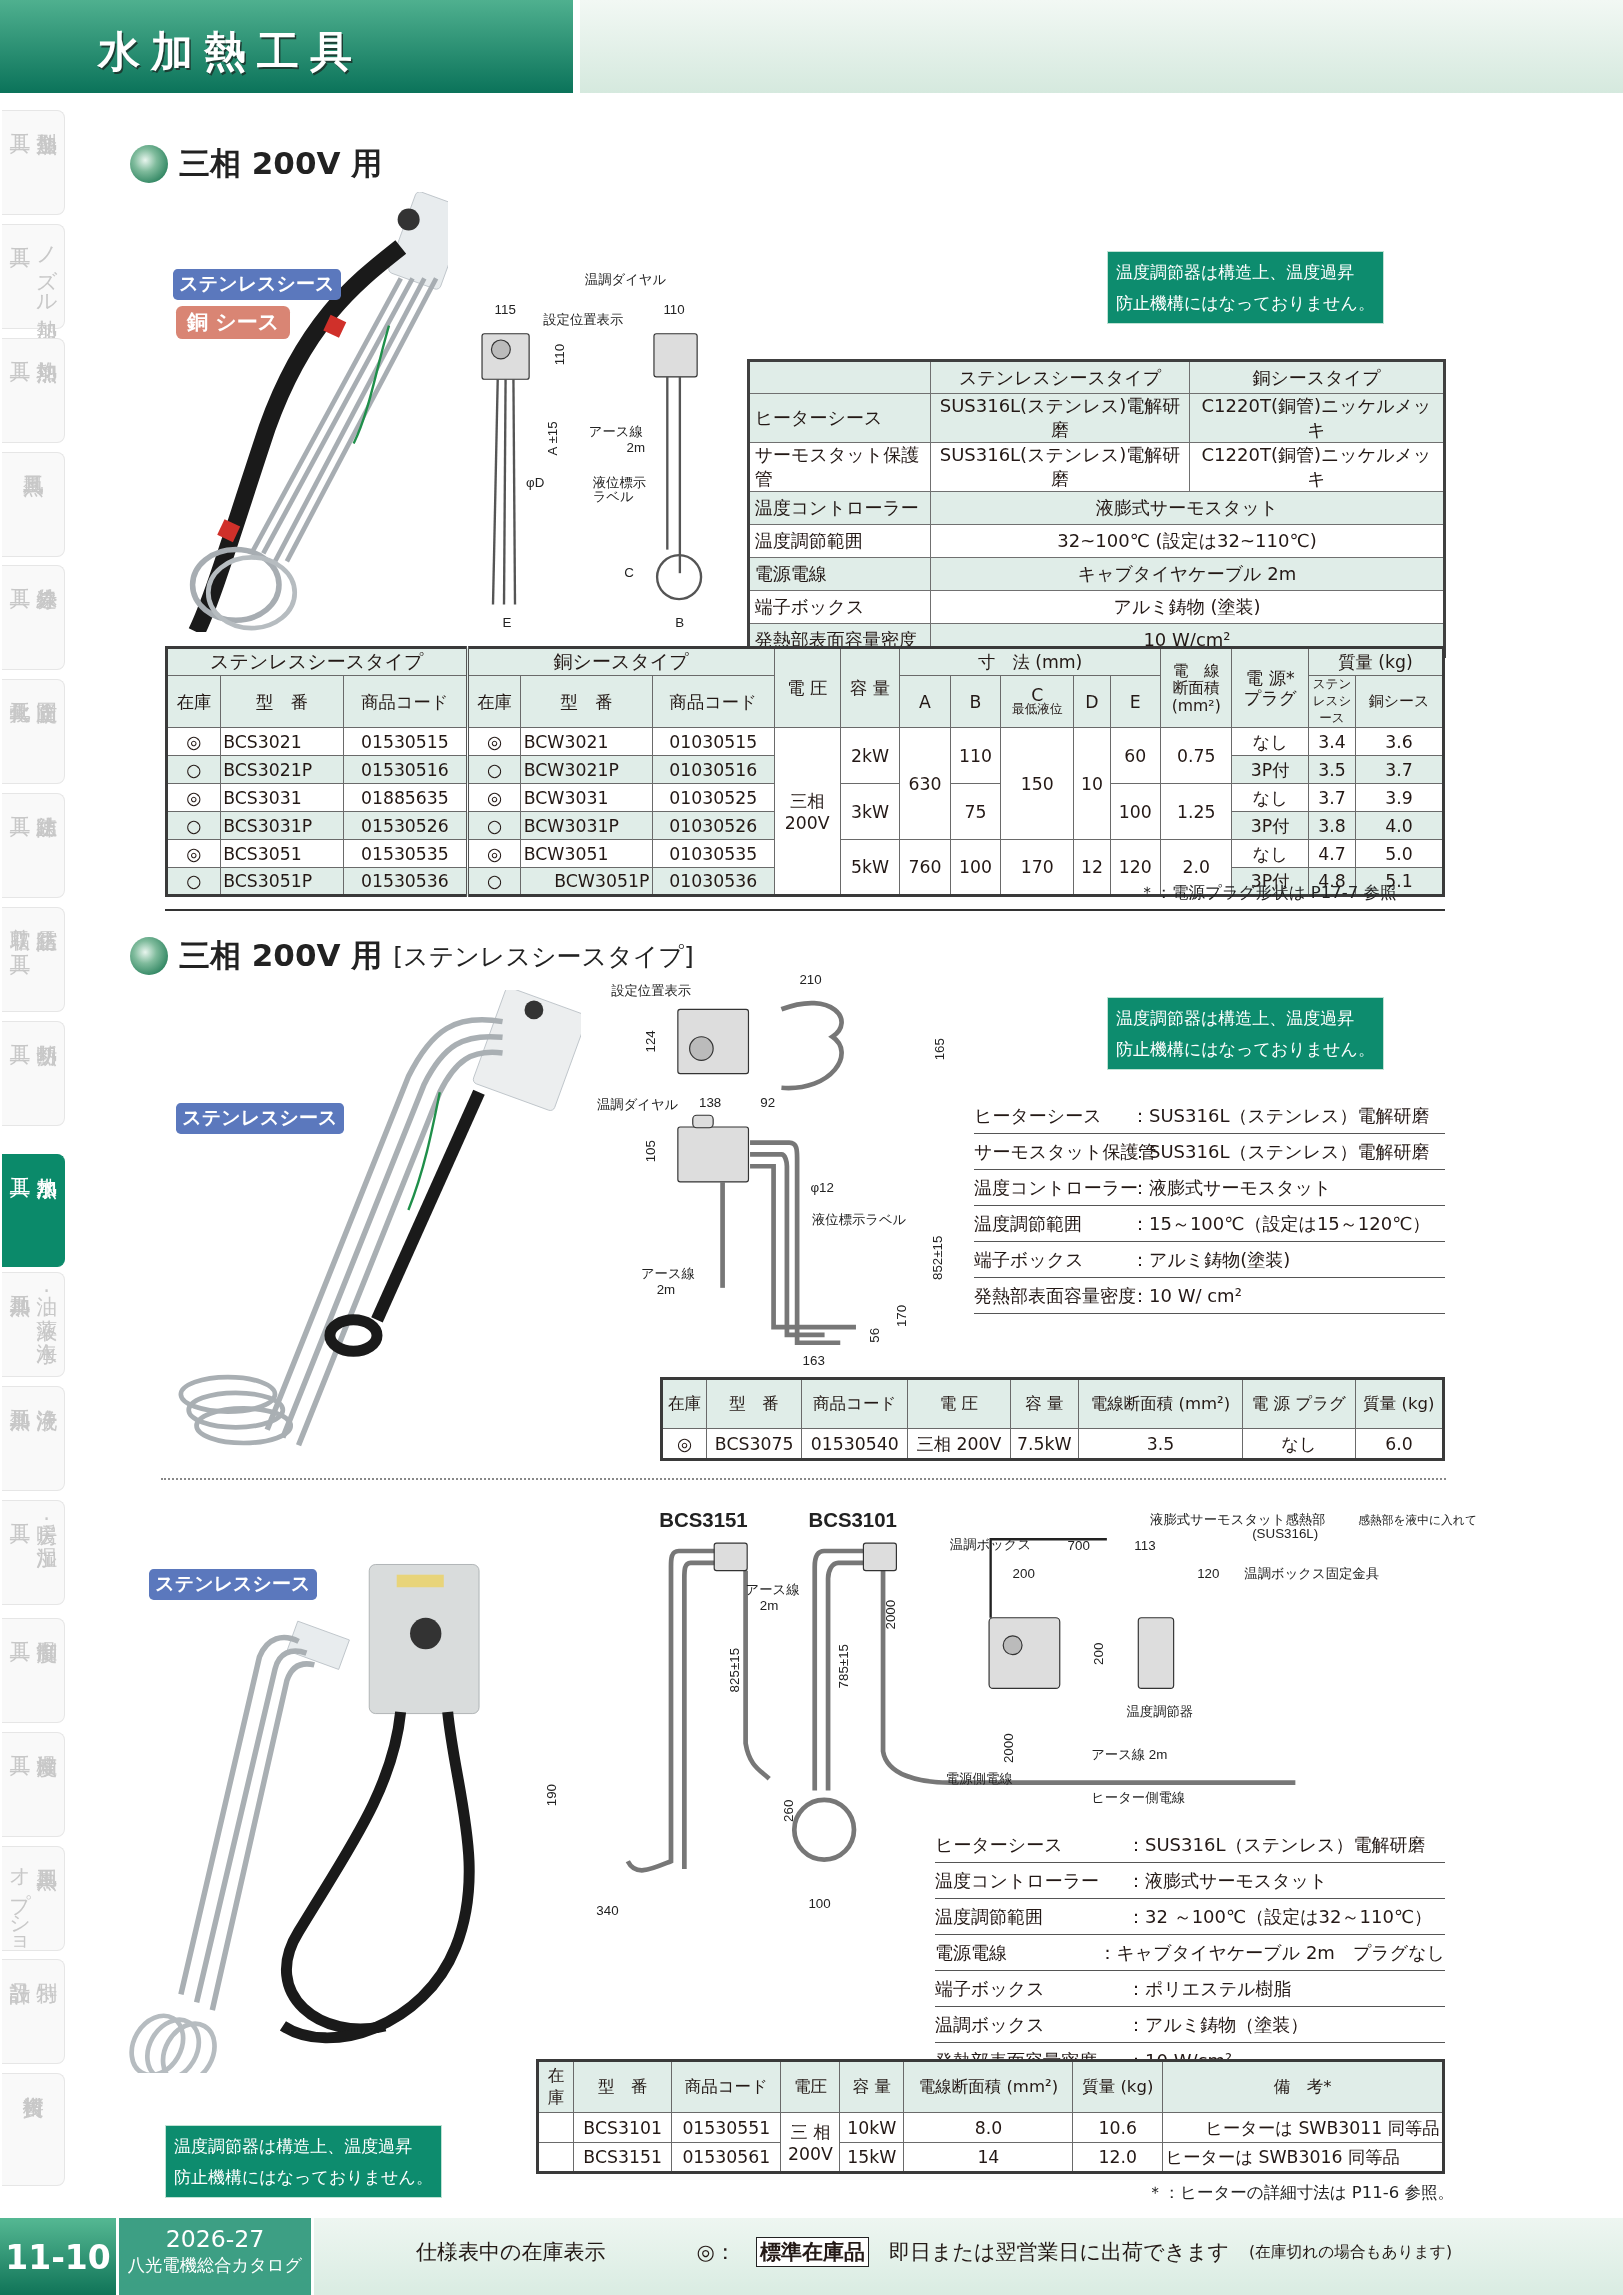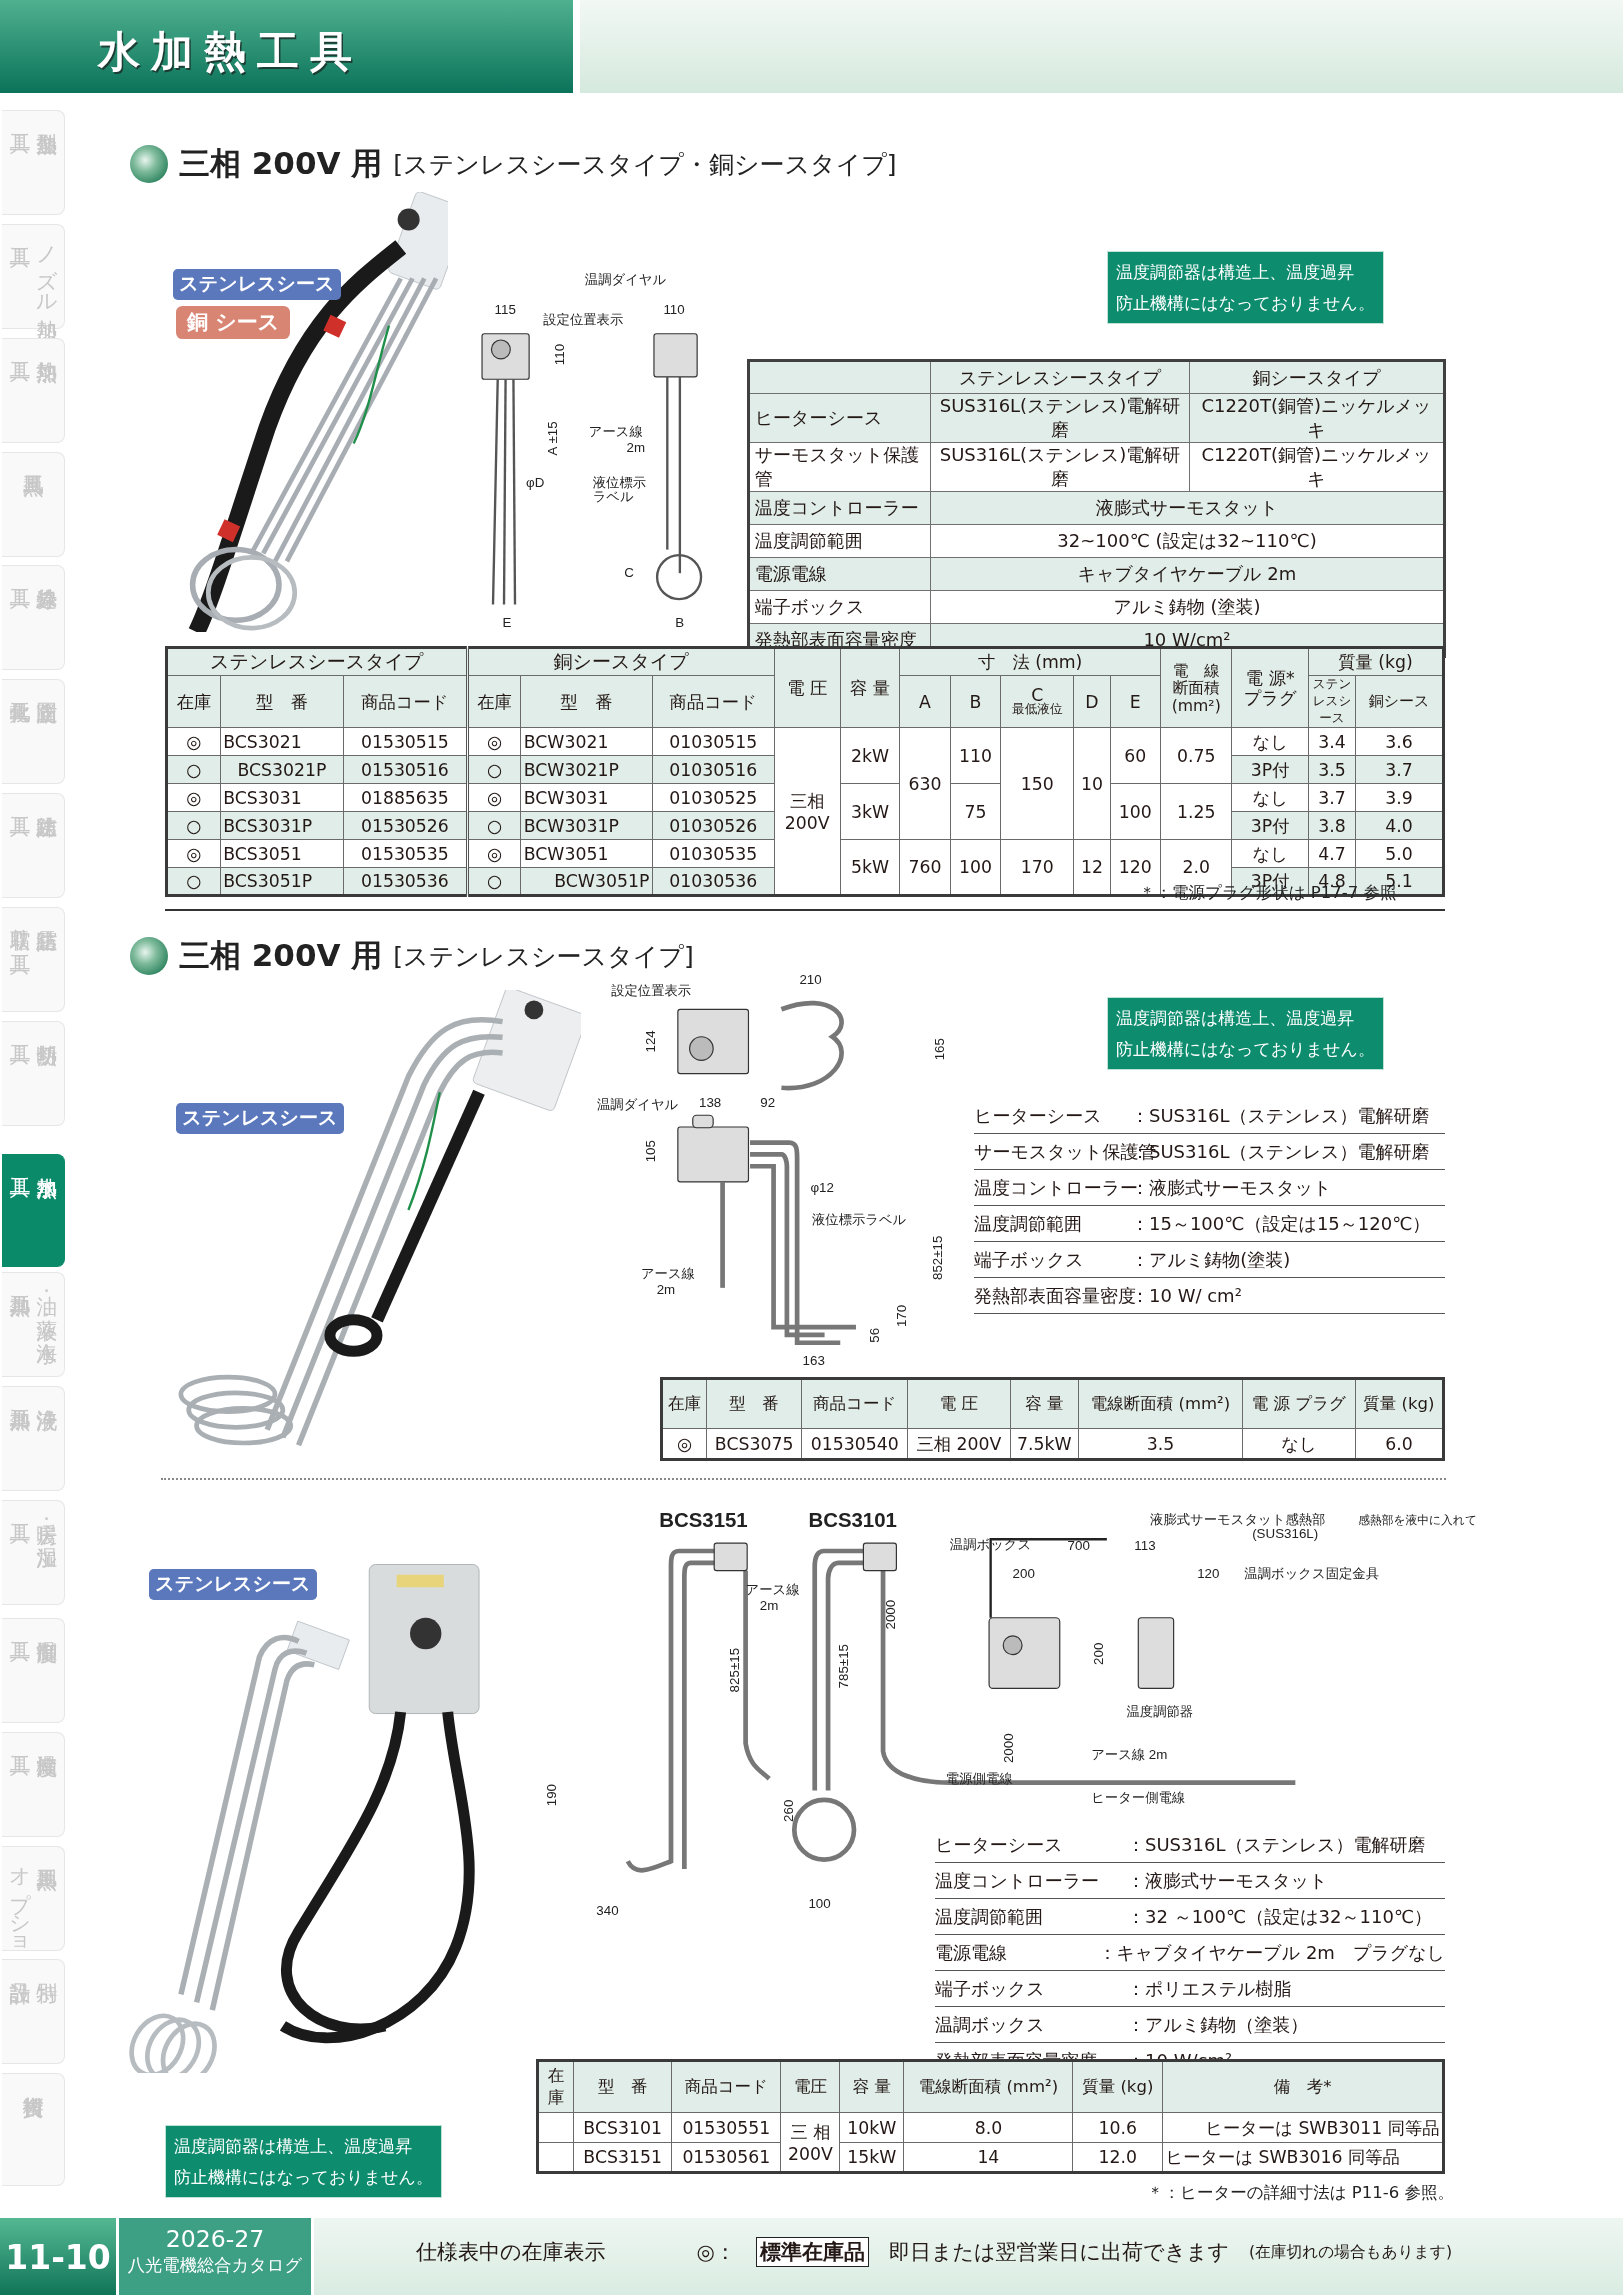--- a/index.html
+++ b/index.html
@@ -125,21 +125,20 @@
       <span class="col">設計品</span>
     </div>
     <div class="abs tab" style="top: 2073px; height: 113px;">
       <span class="col">技術資料</span>
     </div>
   </div>
 
 <div class="abs sec-h" style="left:130px;top:143px">
   <div class="ball"></div>
   <span class="sec-main">三相 200V 用</span>
-  <span class="sec-sub">[ステンレスシースタイプ・銅シースタイプ]</span>
 </div>
 
 <svg class="abs" style="left:165px;top:192px" width="283" height="440" viewBox="0 0 360 560">
   <rect x="300" y="5" width="70" height="110" rx="6" fill="#e8ecee" stroke="#b8bfc4" transform="rotate(20 330 60)"></rect>
   <circle cx="310" cy="35" r="14" fill="#333"></circle>
   <path d="M300,70 C250,110 180,160 130,300 C90,420 60,520 40,560" stroke="#1a1a1a" stroke-width="22" fill="none"></path>
   <rect x="205" y="160" width="22" height="22" fill="#d0302a" transform="rotate(25 216 171)"></rect>
   <rect x="70" y="420" width="22" height="22" fill="#d0302a" transform="rotate(25 81 431)"></rect>
   <g stroke="#a7adb2" stroke-width="6" fill="none">
     <line x1="300" y1="110" x2="110" y2="460"></line>
@@ -285,21 +284,21 @@
         <td class="wh" rowspan="4">150</td>
         <td class="wh" rowspan="4">10</td>
         <td class="wh" rowspan="2">60</td>
         <td class="wh" rowspan="2">0.75</td>
         <td class="wh">なし</td>
         <td class="wh">3.4</td>
         <td class="wh">3.6</td>
       </tr>
       <tr style="height:28px">
         <td class="sh">○</td>
-        <td class="sh" style="text-align:center">BCS3021P</td>
+        <td class="sh" style="text-align:left">BCS3021P</td>
         <td class="sh">01530516</td>
         <td class="sh" style="border-left:3.9px double #555">○</td>
         <td class="sh" style="text-align:left">BCW3021P</td>
         <td class="sh">01030516</td>
         <td class="sh">3P付</td>
         <td class="sh">3.5</td>
         <td class="sh">3.7</td>
       </tr>
       <tr style="height:28px">
         <td class="wh">◎</td>

